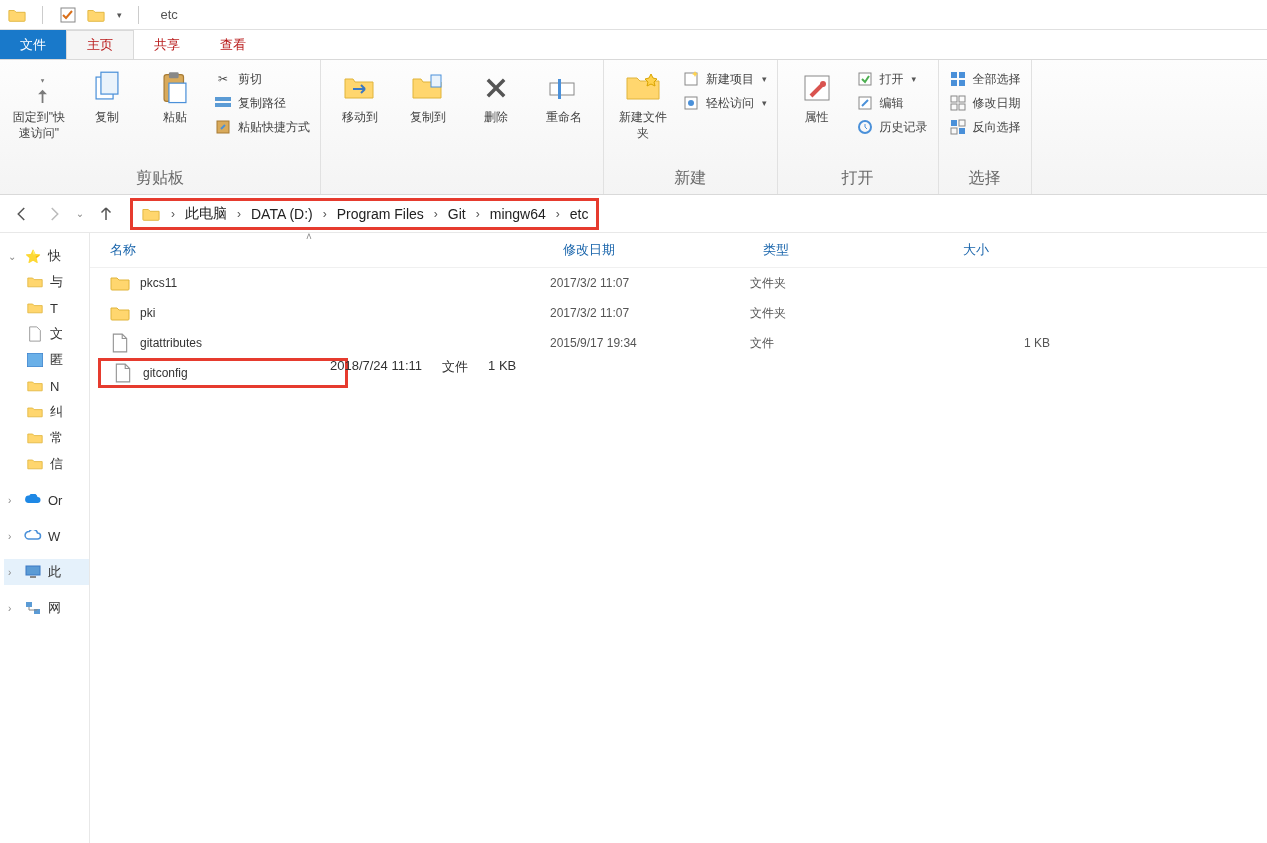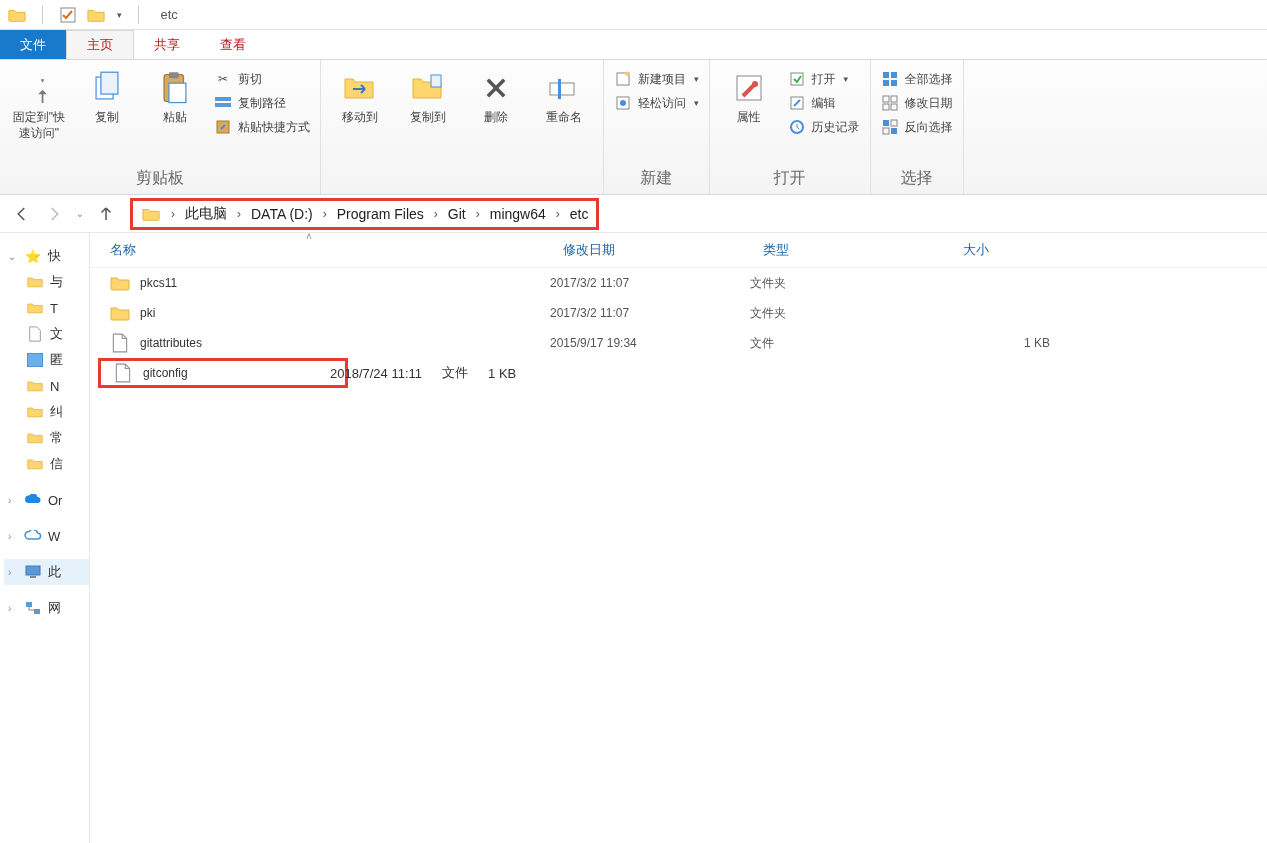--- a/index.html
+++ b/index.html
@@ -202,20 +202,29 @@
               <rect x="10" y="4" width="3" height="20" fill="#4a90d9"></rect>
             </svg>
           </span>
         <span class="rlabel">重命名</span>
       </div>
     </div>
   </div>
 
   <div class="rgroup">
     <div class="row">
+      <div class="rbtn-large">
+        <span class="ricon">
+            <svg width="36" height="32" viewBox="0 0 36 32">
+              <path class="folder-svg" d="M2 6h10l3 3h19v18H2z"></path>
+              <path d="M26 2l2 4 4 1-3 3 1 4-4-2-4 2 1-4-3-3 4-1z" fill="#ffd24d" stroke="#d9a400"></path>
+            </svg>
+          </span>
+        <span class="rlabel"><span>新建文件夹</span></span>
+      </div>
       <div class="rsmall-col">
         <div class="rbtn-small">
             <span class="sicon">
               <svg width="16" height="16">
                 <rect x="2" y="2" width="12" height="12" fill="#fff" stroke="#888"></rect>
                 <path d="M12 0l1 2 2 1-2 1-1 2-1-2-2-1 2-1z" fill="#ffd24d"></path>
               </svg>
             </span>
             <span>新建项目</span>
             <span class="dd">▾</span>
@@ -536,21 +545,21 @@
                 <path d="M9 1v4h4" fill="none" stroke="#939393"></path>
               </svg>
             </span>
             <span>gitattributes</span>
           </div>
         <div class="fc-date">2015/9/17 19:34</div>
         <div class="fc-type">文件</div>
         <div class="fc-size">1 KB</div>
       </div>
 
-      <div style="display:flex; align-items:center;gap:20px;">
+      <div style="display:flex; align-items:flex-start;gap:20px;">
         <div class="row-highlight">
           <div class="file-row" style="padding:0">
             <div class="fc-name" style="width:auto">
                 <span class="ficon">
                   <svg width="16" height="20" viewBox="0 0 14 18">
                     <path class="file-svg" d="M1 1h8l4 4v12H1z"></path>
                     <path d="M9 1v4h4" fill="none" stroke="#939393"></path>
                   </svg>
                 </span>
                 <span>gitconfig</span>

